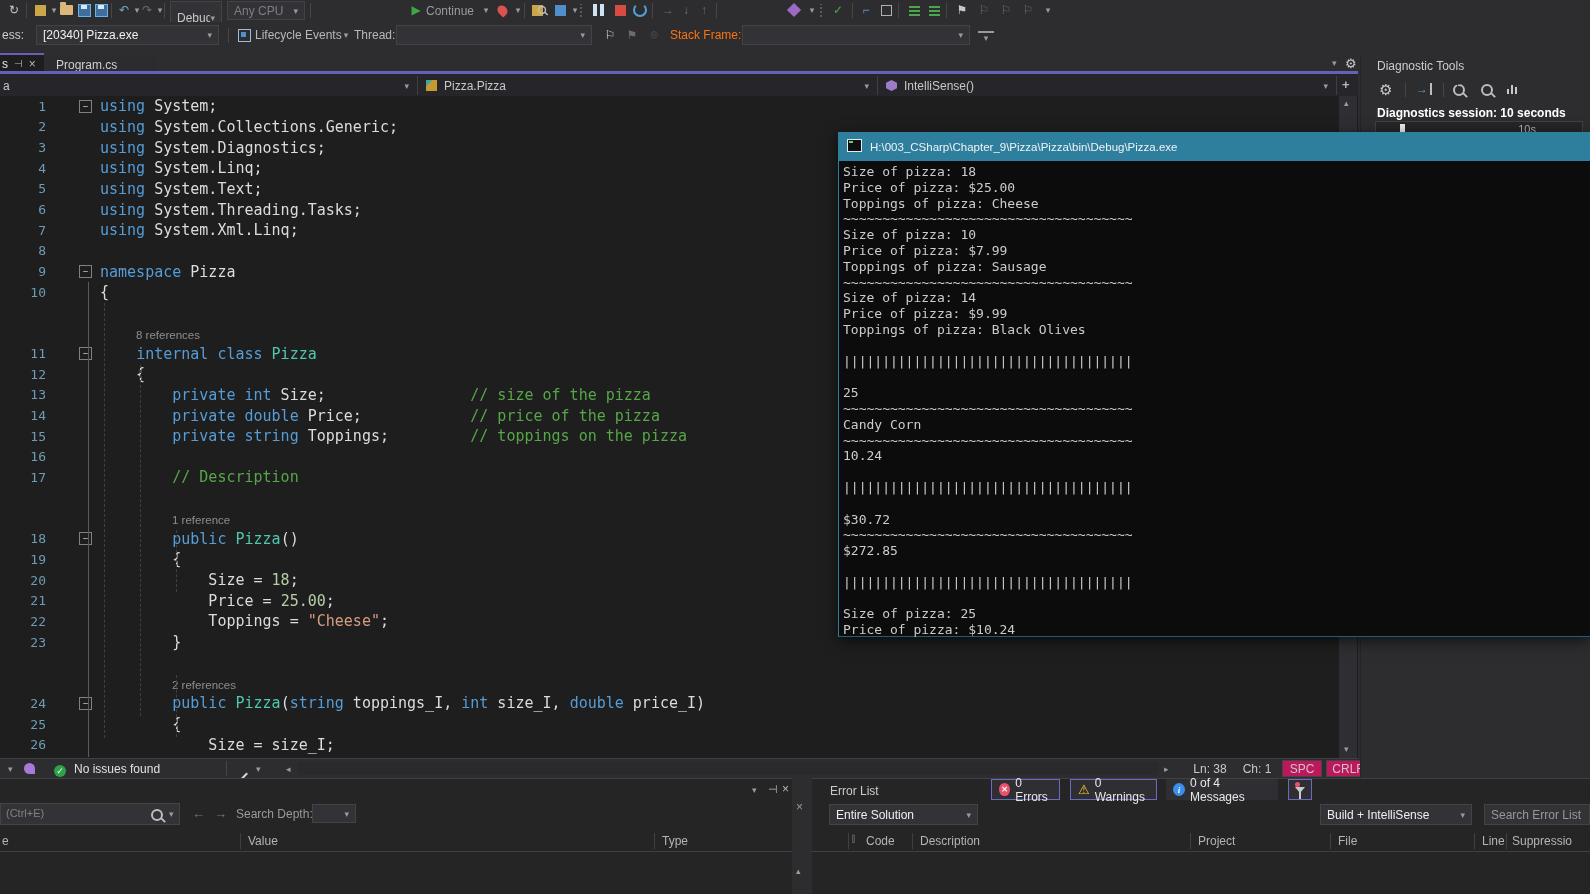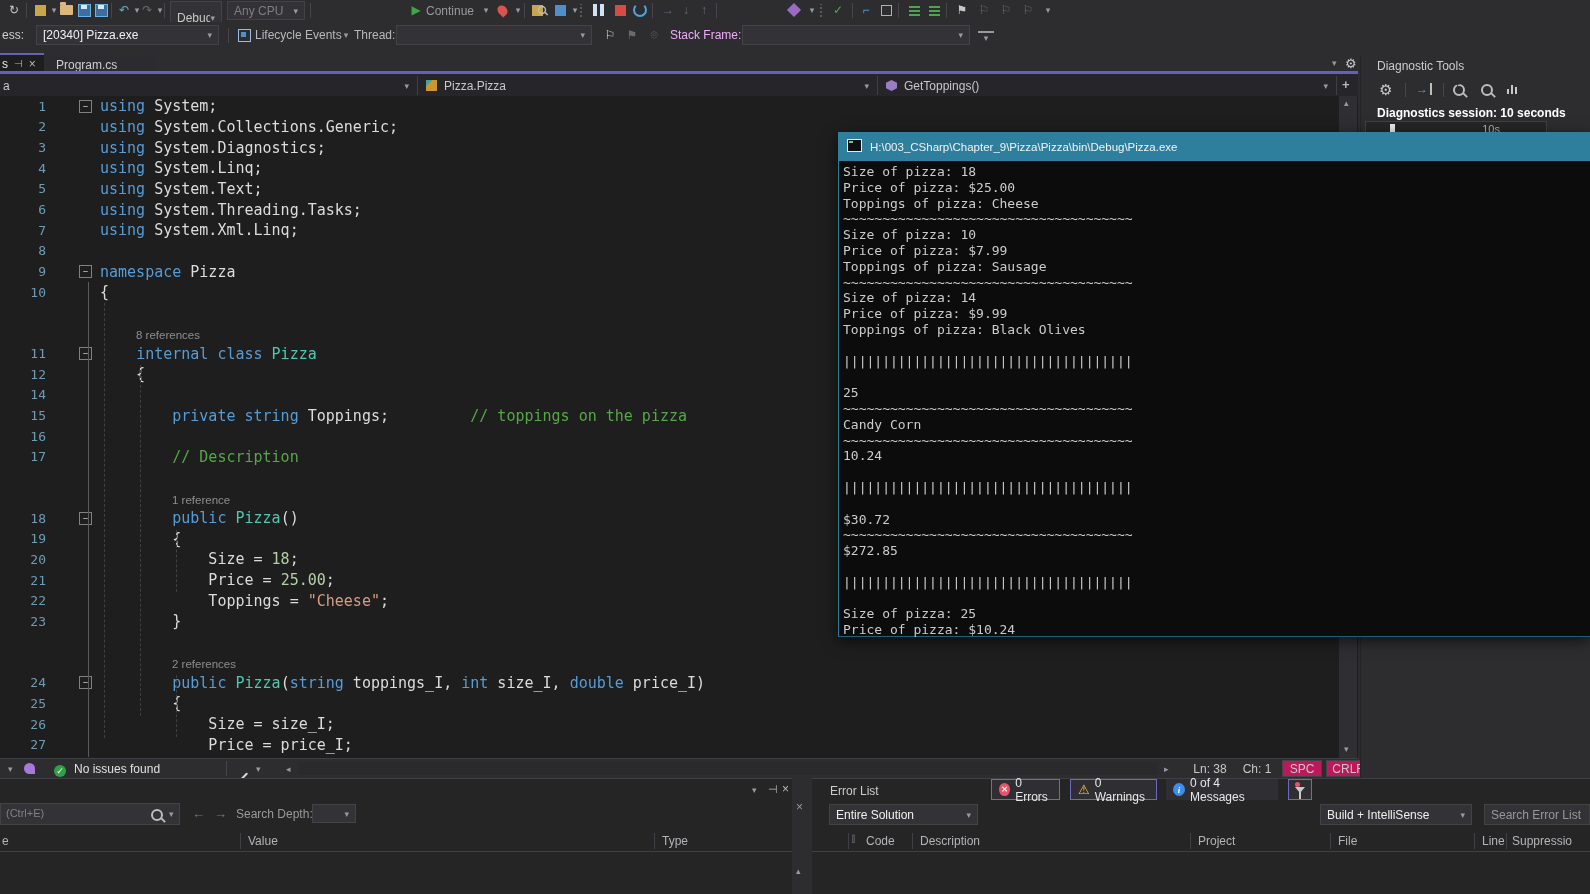--- a/index.html
+++ b/index.html
@@ -212,21 +212,21 @@
     <span class="abs" style="left:255px;top:6px;color:#B8B8B8">Lifecycle Events</span>
     <span class="t2i caret" style="left:338px">▾</span>
     <span class="abs" style="left:354px;top:6px;color:#B8B8B8">Thread:</span>
     <div class="dd" style="left:396px;top:3px;width:196px;height:20px">
       <span class="lbl"></span>
       <span class="caret">▾</span>
     </div>
     <span class="t2i" style="left:602px;color:#D8D8D8">⚐</span>
     <span class="t2i" style="left:624px;color:#6B6B6E">⚑</span>
     <span class="t2i" style="left:646px;color:#6B6B6E">⌾</span>
-    <span class="abs" style="left:670px;top:6px;color:#f0abfc">Stack Frame:</span>
+    <span class="abs" style="left:670px;top:6px;color:#f97316">Stack Frame:</span>
     <div class="dd" style="left:742px;top:3px;width:228px;height:20px">
       <span class="lbl"></span>
       <span class="caret">▾</span>
     </div>
     <span class="t2i caret" style="left:978px;border-top:2px solid #9A9A9E;height:10px;top:9px">▾</span>
   </div>
 
   <div id="editor-group">
     <div id="tabrow">
       <div id="tab1">
@@ -247,21 +247,21 @@
         <span>a</span>
         <span class="caret" style="position:absolute;right:8px">▾</span>
       </div>
       <div class="navseg" style="left:418px;width:460px;padding-left:8px;gap:7px">
         <span class="i-class"></span>
         <span>Pizza.Pizza</span>
         <span class="caret" style="position:absolute;right:8px">▾</span>
       </div>
       <div class="navseg" style="left:878px;width:459px;padding-left:8px;gap:7px">
         <span class="i-method"></span>
-        <span>GetToppings()</span>
+        <span>IntelliSense()</span>
         <span class="caret" style="position:absolute;right:8px">▾</span>
       </div>
       <span class="abs" style="left:1342px;top:3px;color:#B8B8B8;font-weight:bold;font-size:13px">+</span>
     </div>
 
     <div id="code">
       <div>
           <div class="crow">
             <span class="gutter">1</span>
             <span class="foldcol">
@@ -323,22 +323,28 @@
               <span class="fold-box">−</span>
             </span>
             <span class="code-text"><span class="tk-p">    </span><span class="tk-k">internal</span><span class="tk-p"> </span><span class="tk-k">class</span><span class="tk-t"> Pizza</span></span>
           </div>
           <div class="crow">
             <span class="gutter">12</span>
             <span class="foldcol"></span>
             <span class="code-text"><span class="tk-p">    {</span></span>
           </div>
           <div class="crow">
+            <span class="gutter">13</span>
+            <span class="foldcol"></span>
+            <span class="code-text"><span class="tk-p">        </span><span class="tk-k">private</span><span class="tk-p"> </span><span class="tk-k">int</span><span class="tk-p"> Size;                </span><span class="tk-c">// size of the pizza</span></span>
+          </div>
+          <div class="crow">
             <span class="gutter">14</span>
             <span class="foldcol"></span>
+            <span class="code-text"><span class="tk-p">        </span><span class="tk-k">private</span><span class="tk-p"> </span><span class="tk-k">double</span><span class="tk-p"> Price;            </span><span class="tk-c">// price of the pizza</span></span>
           </div>
           <div class="crow">
             <span class="gutter">15</span>
             <span class="foldcol"></span>
             <span class="code-text"><span class="tk-p">        </span><span class="tk-k">private</span><span class="tk-p"> </span><span class="tk-k">string</span><span class="tk-p"> Toppings;         </span><span class="tk-c">// toppings on the pizza</span></span>
           </div>
           <div class="crow">
             <span class="gutter">16</span>
             <span class="foldcol"></span>
             <span class="code-text"></span>
@@ -448,21 +454,21 @@
   <div id="diag">
     <span class="abs" style="left:16px;top:4px;color:#CCCCCC">Diagnostic Tools</span>
     <span class="abs i-gear-txt" style="left:18px;top:26px;font-size:15px">⚙</span>
     <span class="abs" style="left:44px;top:28px;width:1px;height:14px;background:#46464A"></span>
     <span class="abs i-export" style="left:55px;top:28px">→</span>
     <span class="abs" style="left:82px;top:28px;width:1px;height:14px;background:#46464A"></span>
     <span class="abs" style="left:92px;top:29px"><span class="i-mag"></span><span style="position:absolute;left:2px;top:-4px;font-size:9px;color:#1e1e1e">+</span></span>
     <span class="abs" style="left:120px;top:29px"><span class="i-mag"></span></span>
     <span class="abs" style="left:146px;top:28px"><span class="i-chart"></span></span>
     <span class="abs" style="left:16px;top:51px;color:#FFFFFF;font-weight:bold">Diagnostics session: 10 seconds</span>
-    <div class="abs" style="left:4px;top:66px;width:182px;height:16px;background:#252526;border:1px solid #3F3F46;box-sizing:border-box">
+    <div class="abs" style="left:14px;top:66px;width:208px;height:16px;background:#252526;border:1px solid #3F3F46;box-sizing:border-box">
       <span class="abs" style="left:24px;top:2px;width:5px;height:11px;background:#E8E8E8"></span>
       <span class="abs" style="right:46px;top:1px;color:#B0B0B0;font-size:11px">10s</span>
     </div>
   </div>
 
   <div id="console">
     <div id="console-title">
       <span style="margin:0 8px 0 9px"><span class="i-console-glyph"></span></span>
       <span>H:\003_CSharp\Chapter_9\Pizza\Pizza\bin\Debug\Pizza.exe</span>
     </div>

